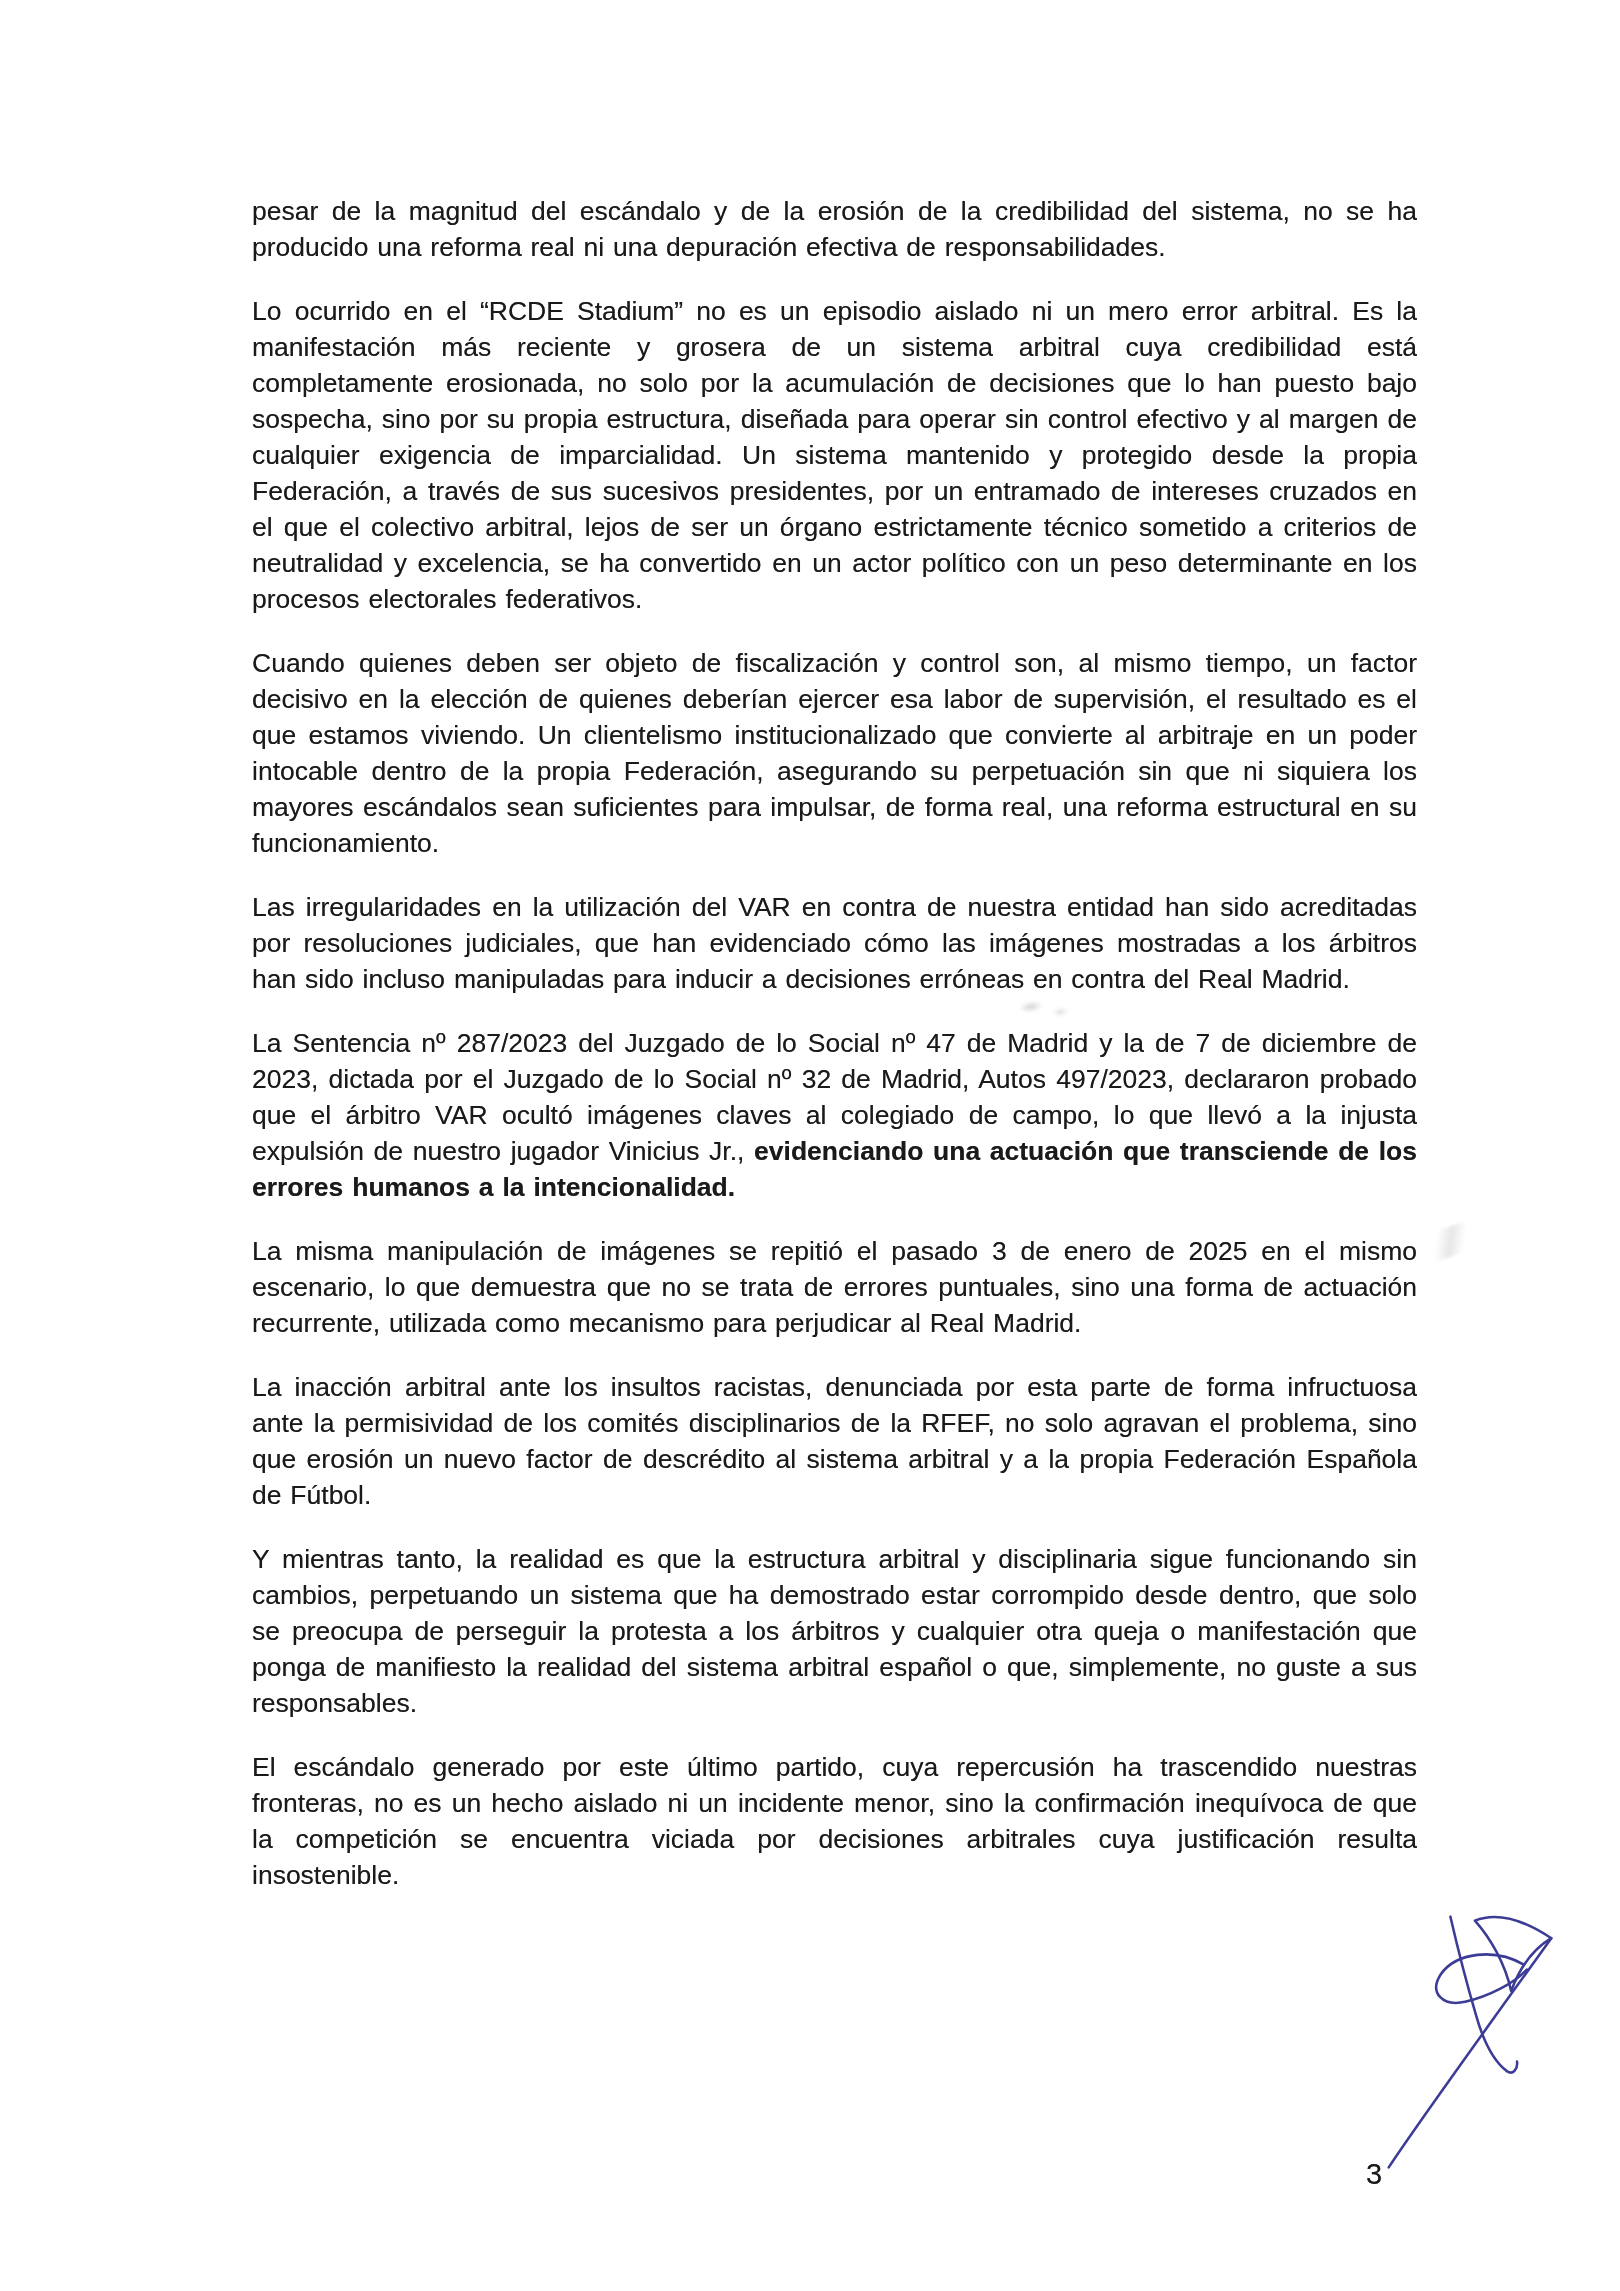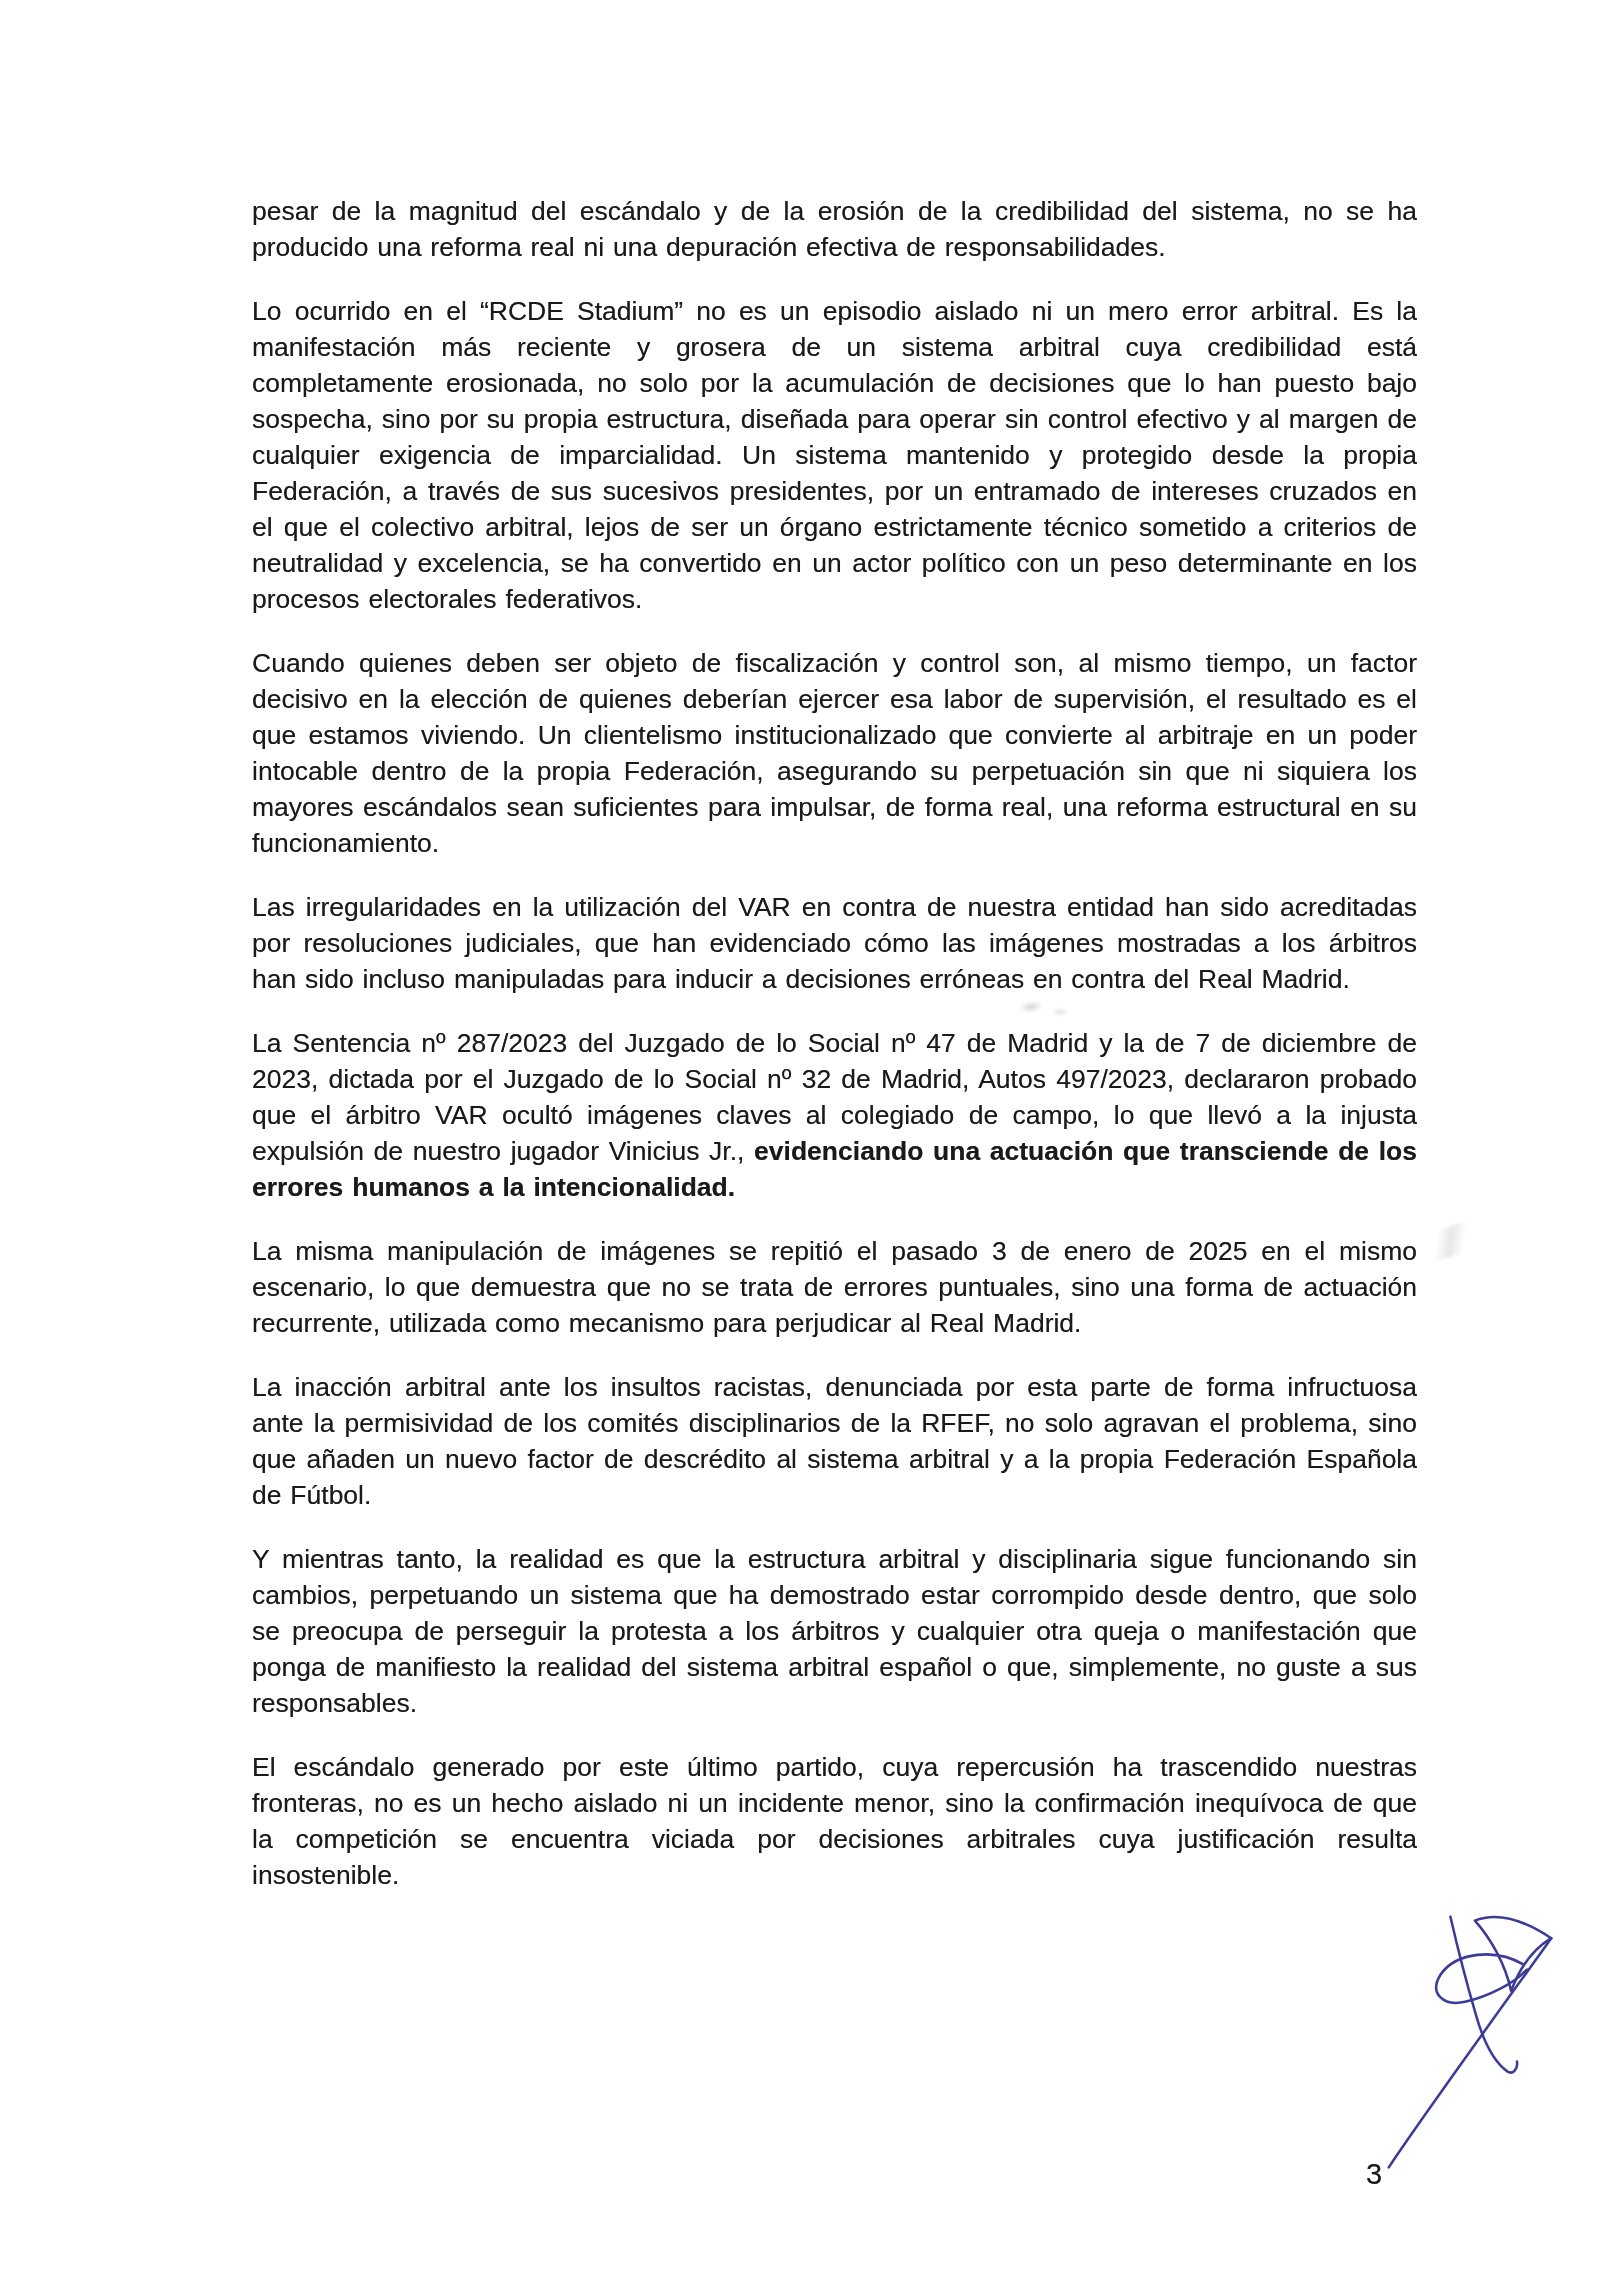--- a/index.html
+++ b/index.html
@@ -74,21 +74,21 @@
 
 <div class="sheet">
 
   <div class="text-block">
       <p><span>pesar de la magnitud del escándalo y de la erosión de la credibilidad del sistema, no se ha producido una reforma real ni una depuración efectiva de responsabilidades.</span></p>
       <p><span>Lo ocurrido en el “RCDE Stadium” no es un episodio aislado ni un mero error arbitral. Es la manifestación más reciente y grosera de un sistema arbitral cuya credibilidad está completamente erosionada, no solo por la acumulación de decisiones que lo han puesto bajo sospecha, sino por su propia estructura, diseñada para operar sin control efectivo y al margen de cualquier exigencia de imparcialidad. Un sistema mantenido y protegido desde la propia Federación, a través de sus sucesivos presidentes, por un entramado de intereses cruzados en el que el colectivo arbitral, lejos de ser un órgano estrictamente técnico sometido a criterios de neutralidad y excelencia, se ha convertido en un actor político con un peso determinante en los procesos electorales federativos.</span></p>
       <p><span>Cuando quienes deben ser objeto de fiscalización y control son, al mismo tiempo, un factor decisivo en la elección de quienes deberían ejercer esa labor de supervisión, el resultado es el que estamos viviendo. Un clientelismo institucionalizado que convierte al arbitraje en un poder intocable dentro de la propia Federación, asegurando su perpetuación sin que ni siquiera los mayores escándalos sean suficientes para impulsar, de forma real, una reforma estructural en su funcionamiento.</span></p>
       <p><span>Las irregularidades en la utilización del VAR en contra de nuestra entidad han sido acreditadas por resoluciones judiciales, que han evidenciado cómo las imágenes mostradas a los árbitros han sido incluso manipuladas para inducir a decisiones erróneas en contra del Real Madrid.</span></p>
       <p><span>La Sentencia nº 287/2023 del Juzgado de lo Social nº 47 de Madrid y la de 7 de diciembre de 2023, dictada por el Juzgado de lo Social nº 32 de Madrid, Autos 497/2023, declararon probado que el árbitro VAR ocultó imágenes claves al colegiado de campo, lo que llevó a la injusta expulsión de nuestro jugador Vinicius Jr., </span><b>evidenciando una actuación que transciende de los errores humanos a la intencionalidad.</b></p>
       <p><span>La misma manipulación de imágenes se repitió el pasado 3 de enero de 2025 en el mismo escenario, lo que demuestra que no se trata de errores puntuales, sino una forma de actuación recurrente, utilizada como mecanismo para perjudicar al Real Madrid.</span></p>
-      <p><span>La inacción arbitral ante los insultos racistas, denunciada por esta parte de forma infructuosa ante la permisividad de los comités disciplinarios de la RFEF, no solo agravan el problema, sino que añaden un nuevo factor de descrédito al sistema arbitral y a la propia Federación Española de Fútbol.</span></p>
+      <p><span>La inacción arbitral ante los insultos racistas, denunciada por esta parte de forma infructuosa ante la permisividad de los comités disciplinarios de la RFEF, no solo agravan el problema, sino que erosión un nuevo factor de descrédito al sistema arbitral y a la propia Federación Española de Fútbol.</span></p>
       <p><span>Y mientras tanto, la realidad es que la estructura arbitral y disciplinaria sigue funcionando sin cambios, perpetuando un sistema que ha demostrado estar corrompido desde dentro, que solo se preocupa de perseguir la protesta a los árbitros y cualquier otra queja o manifestación que ponga de manifiesto la realidad del sistema arbitral español o que, simplemente, no guste a sus responsables.</span></p>
       <p><span>El escándalo generado por este último partido, cuya repercusión ha trascendido nuestras fronteras, no es un hecho aislado ni un incidente menor, sino la confirmación inequívoca de que la competición se encuentra viciada por decisiones arbitrales cuya justificación resulta insostenible.</span></p>
     </div>
 
   <div class="scan-artifact artifact-1"></div>
   <div class="scan-artifact artifact-2"></div>
 
   <div class="signature">
     <svg viewBox="0 0 200 290" xmlns="http://www.w3.org/2000/svg">
 

